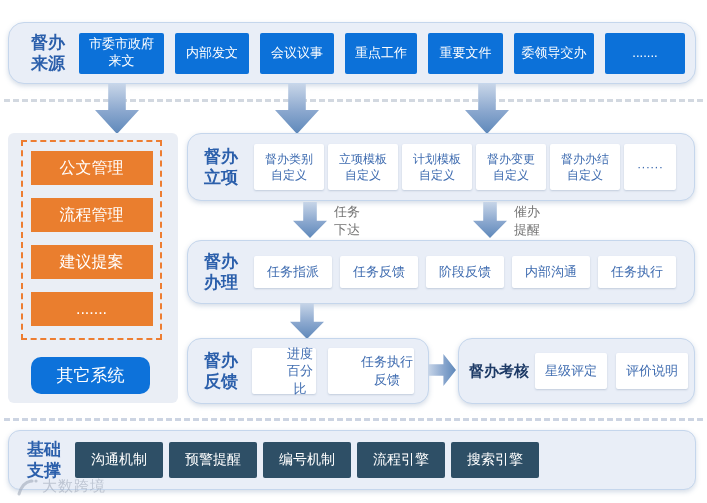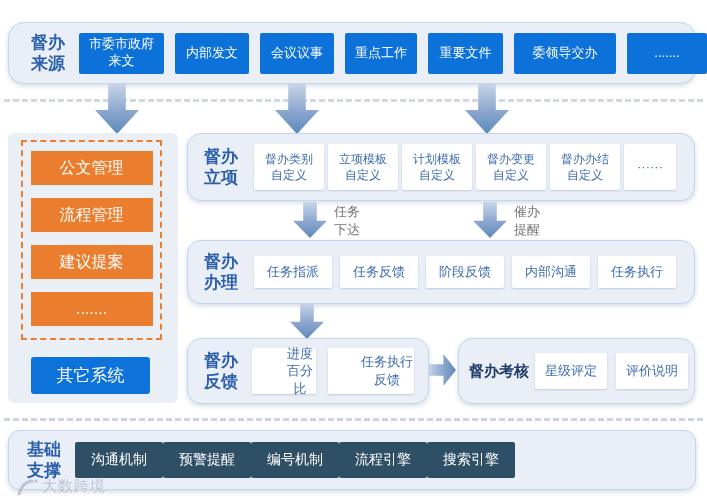--- a/index.html
+++ b/index.html
@@ -17,21 +17,21 @@
 
   
   .band.source { left:8px; top:22px; width:688px; height:62px; border-radius:16px; padding:0 8px 0 22px; }
   .band.source .band-title { margin-right:14px; }
   .blue-box {
     background:#0c71d9; color:#fff; font-size:13px; line-height:1.3;
     display:flex; flex-direction:column; justify-content:center; align-items:center;
     text-align:center; min-height:41px; border-radius:2px; flex:none; margin-right:11px;
   }
   .bw1{width:85px;} .bw2{width:74px;} .bw3{width:74px;} .bw4{width:72px;}
-  .bw5{width:75px;} .bw6{width:102px;text-align:center;} .bw7{width:80px;margin-right:0;}
+  .bw5{width:75px;} .bw6{width:80px;text-align:center;} .bw7{width:80px;margin-right:0;}
 
   
   .dash { position:absolute; left:4px; width:699px; border-top:3px dashed #d2d8e0; }
   .dash.d1 { top:99px; }
   .dash.d2 { top:418px; border-top-color:#ccd4e2; }
 
   
   .arrow-down {
     position:absolute;
     background:linear-gradient(180deg,#c7d5e8 0%,#8aa7ce 55%,#5e88ba 100%);
@@ -57,21 +57,21 @@
     position:absolute; left:13px; top:7px; width:141px; height:200px;
     border:2px dashed #ed7d31; display:flex; flex-direction:column; align-items:center;
     padding-top:9px; gap:13px;text-align:right;
   }
   .orange-box {
     width:122px; height:34px; background:#ea7e2e; color:#fff; font-size:16px;
     display:flex; align-items:center; justify-content:center; flex:none;
   }
   .other-system {
     position:absolute; left:23px; top:224px; width:119px; height:37px;
-    background:#0d72da; border-radius:3px; color:#fff; font-size:17px;
+    background:#0d72da; border-radius:10px; color:#fff; font-size:17px;
     display:flex; align-items:center; justify-content:center;
   }
 
   
   .band.lixiang { left:187px; top:133px; width:508px; height:68px; padding-left:16px; }
   .band.banli   { left:187px; top:240px; width:508px; height:64px; padding-left:16px; }
   .band.fankui  { left:187px; top:338px; width:242px; height:66px; padding-left:16px; }
   .band.kaohe   { left:458px; top:338px; width:237px; height:66px; padding-left:10px; }
   .band.lixiang .band-title, .band.banli .band-title { margin-right:16px; }
   .band.fankui .band-title { margin-right:14px; }
@@ -87,21 +87,21 @@
   .band.fankui .white-box { height:46px; font-size:13px; margin-right:12px;padding-left:32px; }
   .band.fankui .fb1 { width:64px; } .band.fankui .fb2 { width:86px; margin-right:0; }
   .band.kaohe .kaohe-title { font-weight:bold; font-size:15px; color:#1d3a66; margin-right:6px; flex:none; }
   .band.kaohe .white-box { width:72px; height:36px; font-size:13px; margin-right:9px; }
 
   
   .band.support { left:8px; top:430px; width:688px; height:60px; border-radius:12px; padding-left:18px; }
   .band.support .band-title { margin-right:14px; }
   .navy-box {
     width:88px; height:36px; background:#2e4f66; color:#fff; font-size:14px;
-    display:flex; align-items:center; justify-content:center; flex:none; margin-right:0;
+    display:flex; align-items:center; justify-content:center; flex:none; margin-right:6px;
     border-radius:2px;
   }
 
   
   .watermark { position:absolute; left:16px; top:477px; display:flex; align-items:center; gap:4px; opacity:.55; }
   .watermark .wm-text { color:#9aa4b5; font-size:15px; letter-spacing:1px; }
 </style>
 </head>
 <body>
 

